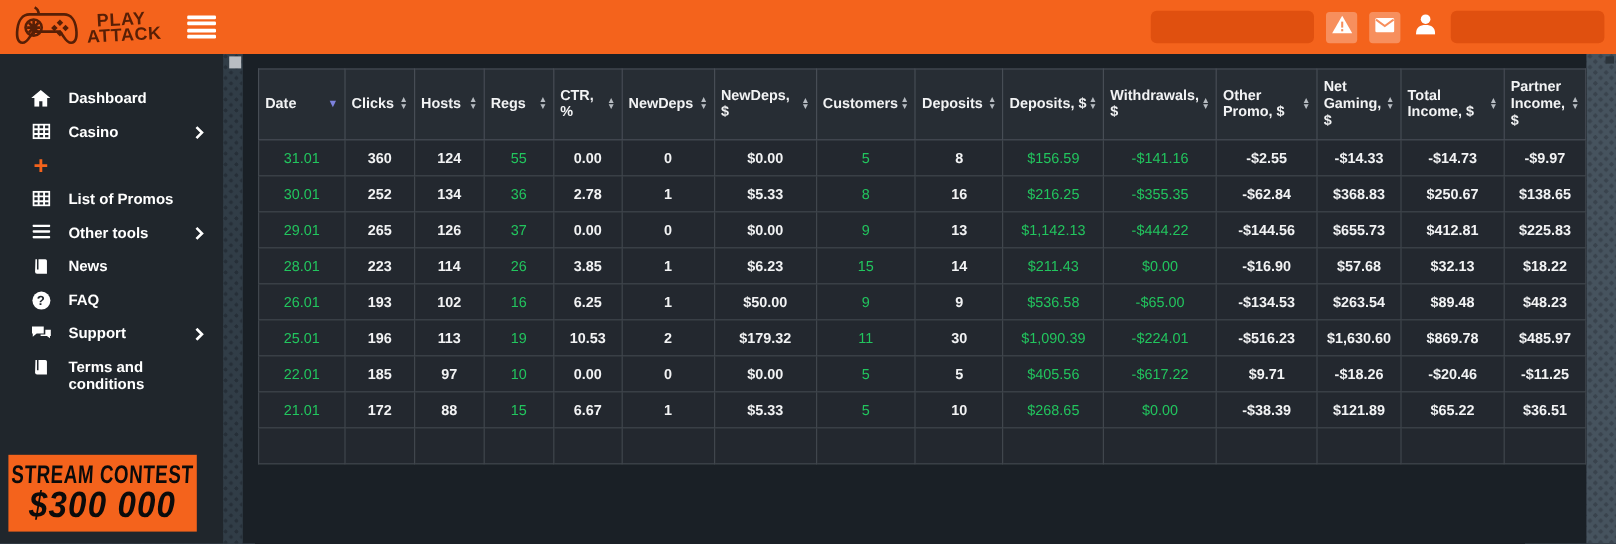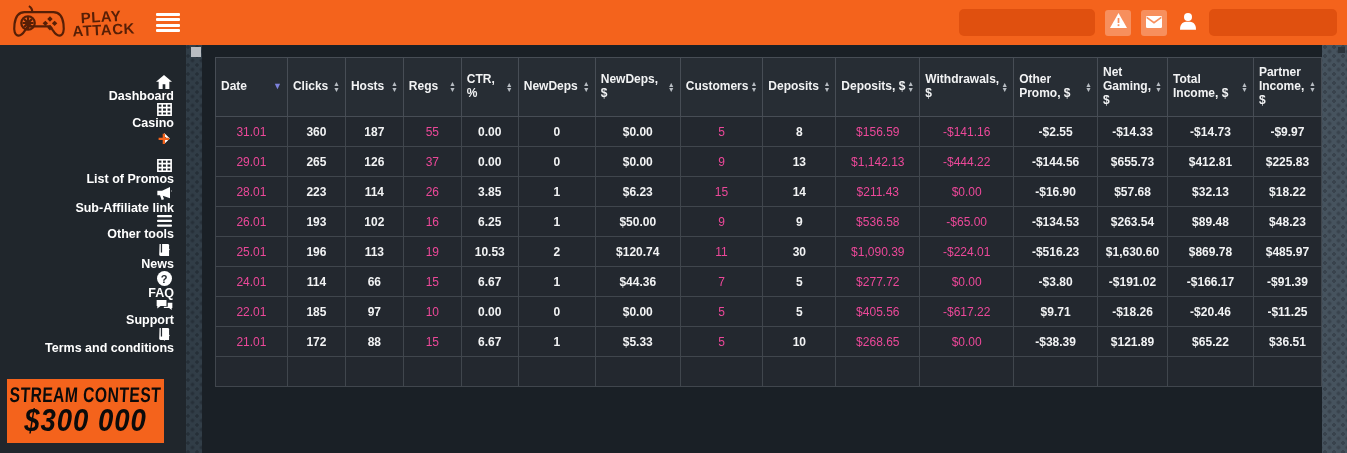--- a/index.html
+++ b/index.html
@@ -25,21 +25,21 @@
   .topbar-right{position:absolute;right:10px;top:0;height:45px;display:flex;align-items:center;gap:10px;}
   .hfield{height:27px;background:#e0500f;border:none;border-radius:5px;}
   .hfield.f1{width:136px;}
   .hfield.f2{width:128px;}
   .iconbtn{width:26px;height:26px;background:#f78f5d;border-radius:3px;display:flex;
            align-items:center;justify-content:center;cursor:pointer;}
   .userbtn{width:22px;height:26px;display:flex;align-items:center;justify-content:center;cursor:pointer;}
   
   .sidebar{position:absolute;left:0;top:45px;width:186px;height:408px;background:#20262c;z-index:20;}
   .menu{padding-top:30px;}
-  .menu-item{display:flex;align-items:flex-end;height:28px;padding:0 12px 0 24px;cursor:pointer;color:#fff;flex-direction:column;}
+  .menu-item{display:flex;align-items:flex-start;height:28px;padding:0 12px 0 24px;cursor:pointer;color:#fff;}
   .menu-item .mi-icon{width:20px;display:flex;justify-content:center;align-items:center;flex:none;}
   .menu-item .mi-label{margin-left:13px;font-size:12.5px;font-weight:bold;flex:1;}
   .menu-item .mi-chevron{flex:none;width:12px;}
   .qmark{width:15px;height:15px;border-radius:50%;background:#fff;color:#20262c;
          font-size:11px;font-weight:bold;display:flex;align-items:center;justify-content:center;}
   .plus-glyph{color:#f4631c;font-size:21px;font-weight:bold;line-height:16px;}
   .banner{position:absolute;left:7px;top:334px;width:157px;height:64px;background:#f4631c;
           display:flex;flex-direction:column;align-items:center;justify-content:center;cursor:pointer;}
   .banner .b1{color:#0b0b0b;font-weight:bold;font-size:17px;letter-spacing:.5px;
               transform:scale(.92,1.25) skewX(-4deg);white-space:nowrap;}
@@ -55,21 +55,21 @@
   .thumb-right{position:absolute;left:1338px;top:47px;width:7px;height:6px;background:#2c343b;z-index:12;}
   
   .content{position:absolute;left:202px;top:45px;width:1120px;height:408px;background:#1a2026;
            overflow:hidden;z-index:5;}
   table.stats{border-collapse:collapse;position:absolute;left:13px;top:12px;table-layout:fixed;
               background:#23282f;}
   table.stats th{background:#272d34;border:1px solid #474d55;height:54px;padding:2px 5px;
                  color:#f2f3f4;font-size:12px;font-weight:bold;text-align:left;vertical-align:middle;}
   table.stats td{border:1px solid #40464d;height:29px;padding:0 3px;text-align:center;
                  font-size:12px;color:#f2f3f4;font-weight:bold;}
-  table.stats td.muted{color:#ec4899;font-weight:normal;}
+  table.stats td.muted{color:#22c55e;font-weight:normal;}
   .thc{display:flex;align-items:center;justify-content:space-between;gap:2px;}
   .thc .lbl{line-height:1.15;}
   .sorter{display:flex;flex-direction:column;font-size:7px;line-height:5.5px;color:#b7bcc2;flex:none;}
   .sorter.single{font-size:9px;line-height:9px;color:#7d82dd;}
 </style>
 </head>
 <body>
 
 <div class="topbar">
   <div class="logo">
@@ -163,30 +163,20 @@
           <svg width="15" height="13" viewBox="0 0 24 21" fill="none" stroke="#fff" stroke-width="2.6">
             <rect x="1.3" y="1.3" width="21.4" height="18.4"></rect>
             <path d="M1 7.5 H23 M1 14 H23 M8.3 1 V20 M15.6 1 V20"></path>
           </svg>
         </span>
         <span class="mi-label">List of Promos</span>
         <span class="mi-chevron"></span>
       </div>
       <div class="menu-item">
         <span class="mi-icon">
-          <svg width="16" height="14" viewBox="0 0 24 21" fill="#fff">
-            <path d="M21 0 L9 5.5 H2 V12.5 H6 L8.5 19.5 L12 18.2 L10.2 13 L21 17 Z"></path>
-            <path d="M22.5 6 h1.5 M22 9" stroke="#fff"></path>
-          </svg>
-        </span>
-        <span class="mi-label">Sub-Affiliate link</span>
-        <span class="mi-chevron"></span>
-      </div>
-      <div class="menu-item">
-        <span class="mi-icon">
           <svg width="15" height="12" viewBox="0 0 24 19" fill="#fff">
             <rect y="0" width="24" height="3.4" rx="1.5"></rect>
             <rect y="7.6" width="24" height="3.4" rx="1.5"></rect>
             <rect y="15.2" width="24" height="3.4" rx="1.5"></rect>
           </svg>
         </span>
         <span class="mi-label">Other tools</span>
         <span class="mi-chevron"><svg width="8" height="11" viewBox="0 0 8 12" fill="none" stroke="#fff" stroke-width="2.4">
             <path d="M1.5 1 L6.5 6 L1.5 11"></path>
           </svg></span>
@@ -393,33 +383,50 @@
                 <span>▼</span>
               </span>
             </div>
           </th>
         </tr>
       </thead>
     <tbody id="stats-body">
         <tr>
           <td class="muted">31.01</td>
           <td class="">360</td>
-          <td class="">187</td>
+          <td class="">124</td>
           <td class="muted">55</td>
           <td class="">0.00</td>
           <td class="">0</td>
           <td class="">$0.00</td>
           <td class="muted">5</td>
           <td class="">8</td>
           <td class="muted">$156.59</td>
           <td class="muted">-$141.16</td>
           <td class="">-$2.55</td>
           <td class="">-$14.33</td>
           <td class="">-$14.73</td>
           <td class="">-$9.97</td>
+        </tr>
+        <tr>
+          <td class="muted">30.01</td>
+          <td class="">252</td>
+          <td class="">134</td>
+          <td class="muted">36</td>
+          <td class="">2.78</td>
+          <td class="">1</td>
+          <td class="">$5.33</td>
+          <td class="muted">8</td>
+          <td class="">16</td>
+          <td class="muted">$216.25</td>
+          <td class="muted">-$355.35</td>
+          <td class="">-$62.84</td>
+          <td class="">$368.83</td>
+          <td class="">$250.67</td>
+          <td class="">$138.65</td>
         </tr>
         <tr>
           <td class="muted">29.01</td>
           <td class="">265</td>
           <td class="">126</td>
           <td class="muted">37</td>
           <td class="">0.00</td>
           <td class="">0</td>
           <td class="">$0.00</td>
           <td class="muted">9</td>
@@ -465,46 +472,29 @@
           <td class="">$89.48</td>
           <td class="">$48.23</td>
         </tr>
         <tr>
           <td class="muted">25.01</td>
           <td class="">196</td>
           <td class="">113</td>
           <td class="muted">19</td>
           <td class="">10.53</td>
           <td class="">2</td>
-          <td class="">$120.74</td>
+          <td class="">$179.32</td>
           <td class="muted">11</td>
           <td class="">30</td>
           <td class="muted">$1,090.39</td>
           <td class="muted">-$224.01</td>
           <td class="">-$516.23</td>
           <td class="">$1,630.60</td>
           <td class="">$869.78</td>
           <td class="">$485.97</td>
-        </tr>
-        <tr>
-          <td class="muted">24.01</td>
-          <td class="">114</td>
-          <td class="">66</td>
-          <td class="muted">15</td>
-          <td class="">6.67</td>
-          <td class="">1</td>
-          <td class="">$44.36</td>
-          <td class="muted">7</td>
-          <td class="">5</td>
-          <td class="muted">$277.72</td>
-          <td class="muted">$0.00</td>
-          <td class="">-$3.80</td>
-          <td class="">-$191.02</td>
-          <td class="">-$166.17</td>
-          <td class="">-$91.39</td>
         </tr>
         <tr>
           <td class="muted">22.01</td>
           <td class="">185</td>
           <td class="">97</td>
           <td class="muted">10</td>
           <td class="">0.00</td>
           <td class="">0</td>
           <td class="">$0.00</td>
           <td class="muted">5</td>

